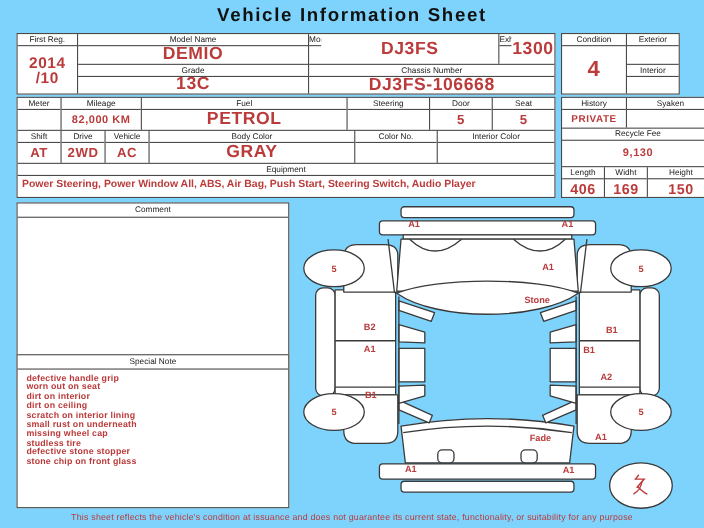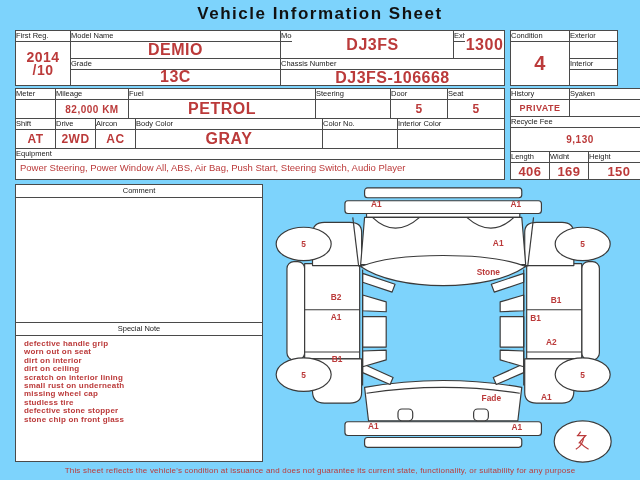--- a/index.html
+++ b/index.html
@@ -6,38 +6,38 @@
   html,body{background:#fff}
   .sheet{position:relative;width:640px;height:480px;background:#7dd3fc;
          font-family:"Liberation Sans","DejaVu Sans",sans-serif;overflow:hidden}
   .title{position:absolute;top:4px;left:0;width:100%;text-align:center;
          font-size:17px;letter-spacing:1.5px;color:#111;font-weight:600}
   .tbl{position:absolute;display:flex;border:1px solid #4a4a4a;background:#fff}
   .tbl.vert{flex-direction:column}
   .col{display:flex;flex-direction:column;border-right:1px solid #4a4a4a;min-width:0}
   .col:last-child{border-right:none}
   .h{flex:0 0 11px;height:11px;border-bottom:1px solid #4a4a4a;font-size:7.5px;
-     line-height:10px;color:#222;white-space:nowrap;overflow:hidden}
+     line-height:10px;text-align:center;color:#222;white-space:nowrap;overflow:hidden}
   .v{flex:1;display:flex;align-items:center;justify-content:center;color:#bb3a3a;
      font-weight:bold;font-size:16px;letter-spacing:0.5px;white-space:nowrap;overflow:hidden}
   .v.bb{border-bottom:1px solid #4a4a4a}
   .stack{flex-direction:column;font-size:14px;line-height:13px}
   .subrow{display:flex;flex:0 0 28px;border-bottom:1px solid #4a4a4a}
   .subcol{display:flex;flex-direction:row;min-width:0}
   .subcol+.subcol{border-left:1px solid #4a4a4a}
   .seg{display:flex;border-bottom:1px solid #4a4a4a}
   .seg:last-child{border-bottom:none}
   .segcol{flex-direction:column}
   .cond{font-size:20px}
   .fee{font-size:10px}
   .dim{font-size:13px}
   .med{font-size:12px}
   .sm{font-size:10px}
   .priv{font-size:9px;letter-spacing:0.5px}
-  .eq{flex:1;padding:2px 4px;color:#bb3a3a;font-weight:normal;font-size:9.5px;
+  .eq{flex:1;padding:2px 4px;color:#bb3a3a;font-weight:bold;font-size:9.5px;
       line-height:11px;text-align:left}
   .box{position:absolute;border:1px solid #4a4a4a;background:#fff}
   .boxhdr{height:13px;border-bottom:1px solid #4a4a4a;font-size:7.5px;line-height:12px;
           text-align:center;color:#222}
   .notes{padding:4px 0 0 8px;color:#bb3a3a;font-weight:bold;font-size:8px;
          line-height:8.4px;letter-spacing:0.2px}
   .diagram{position:absolute;left:268px;top:185px;width:370px;height:280px}
   .dlabel{fill:#bb3a3a;font-size:8.5px;font-weight:bold;text-anchor:middle;
           font-family:"Liberation Sans","DejaVu Sans",sans-serif}
   .footer{position:absolute;top:466px;left:0;width:100%;text-align:center;
@@ -123,21 +123,21 @@
     <div class="seg" style="flex:0 0 28px">
       <div class="col" style="flex:0 0 40px">
         <div class="h">Shift</div>
         <div class="v med">AT</div>
       </div>
       <div class="col" style="flex:0 0 40px">
         <div class="h">Drive</div>
         <div class="v med">2WD</div>
       </div>
       <div class="col" style="flex:0 0 40px">
-        <div class="h">Aircon</div>
+        <div class="h">Vehicle</div>
         <div class="v med">AC</div>
       </div>
       <div class="col" style="flex:0 0 187px">
         <div class="h">Body Color</div>
         <div class="v">GRAY</div>
       </div>
       <div class="col" style="flex:0 0 75px">
         <div class="h">Color No.</div>
         <div class="v med"></div>
       </div>

